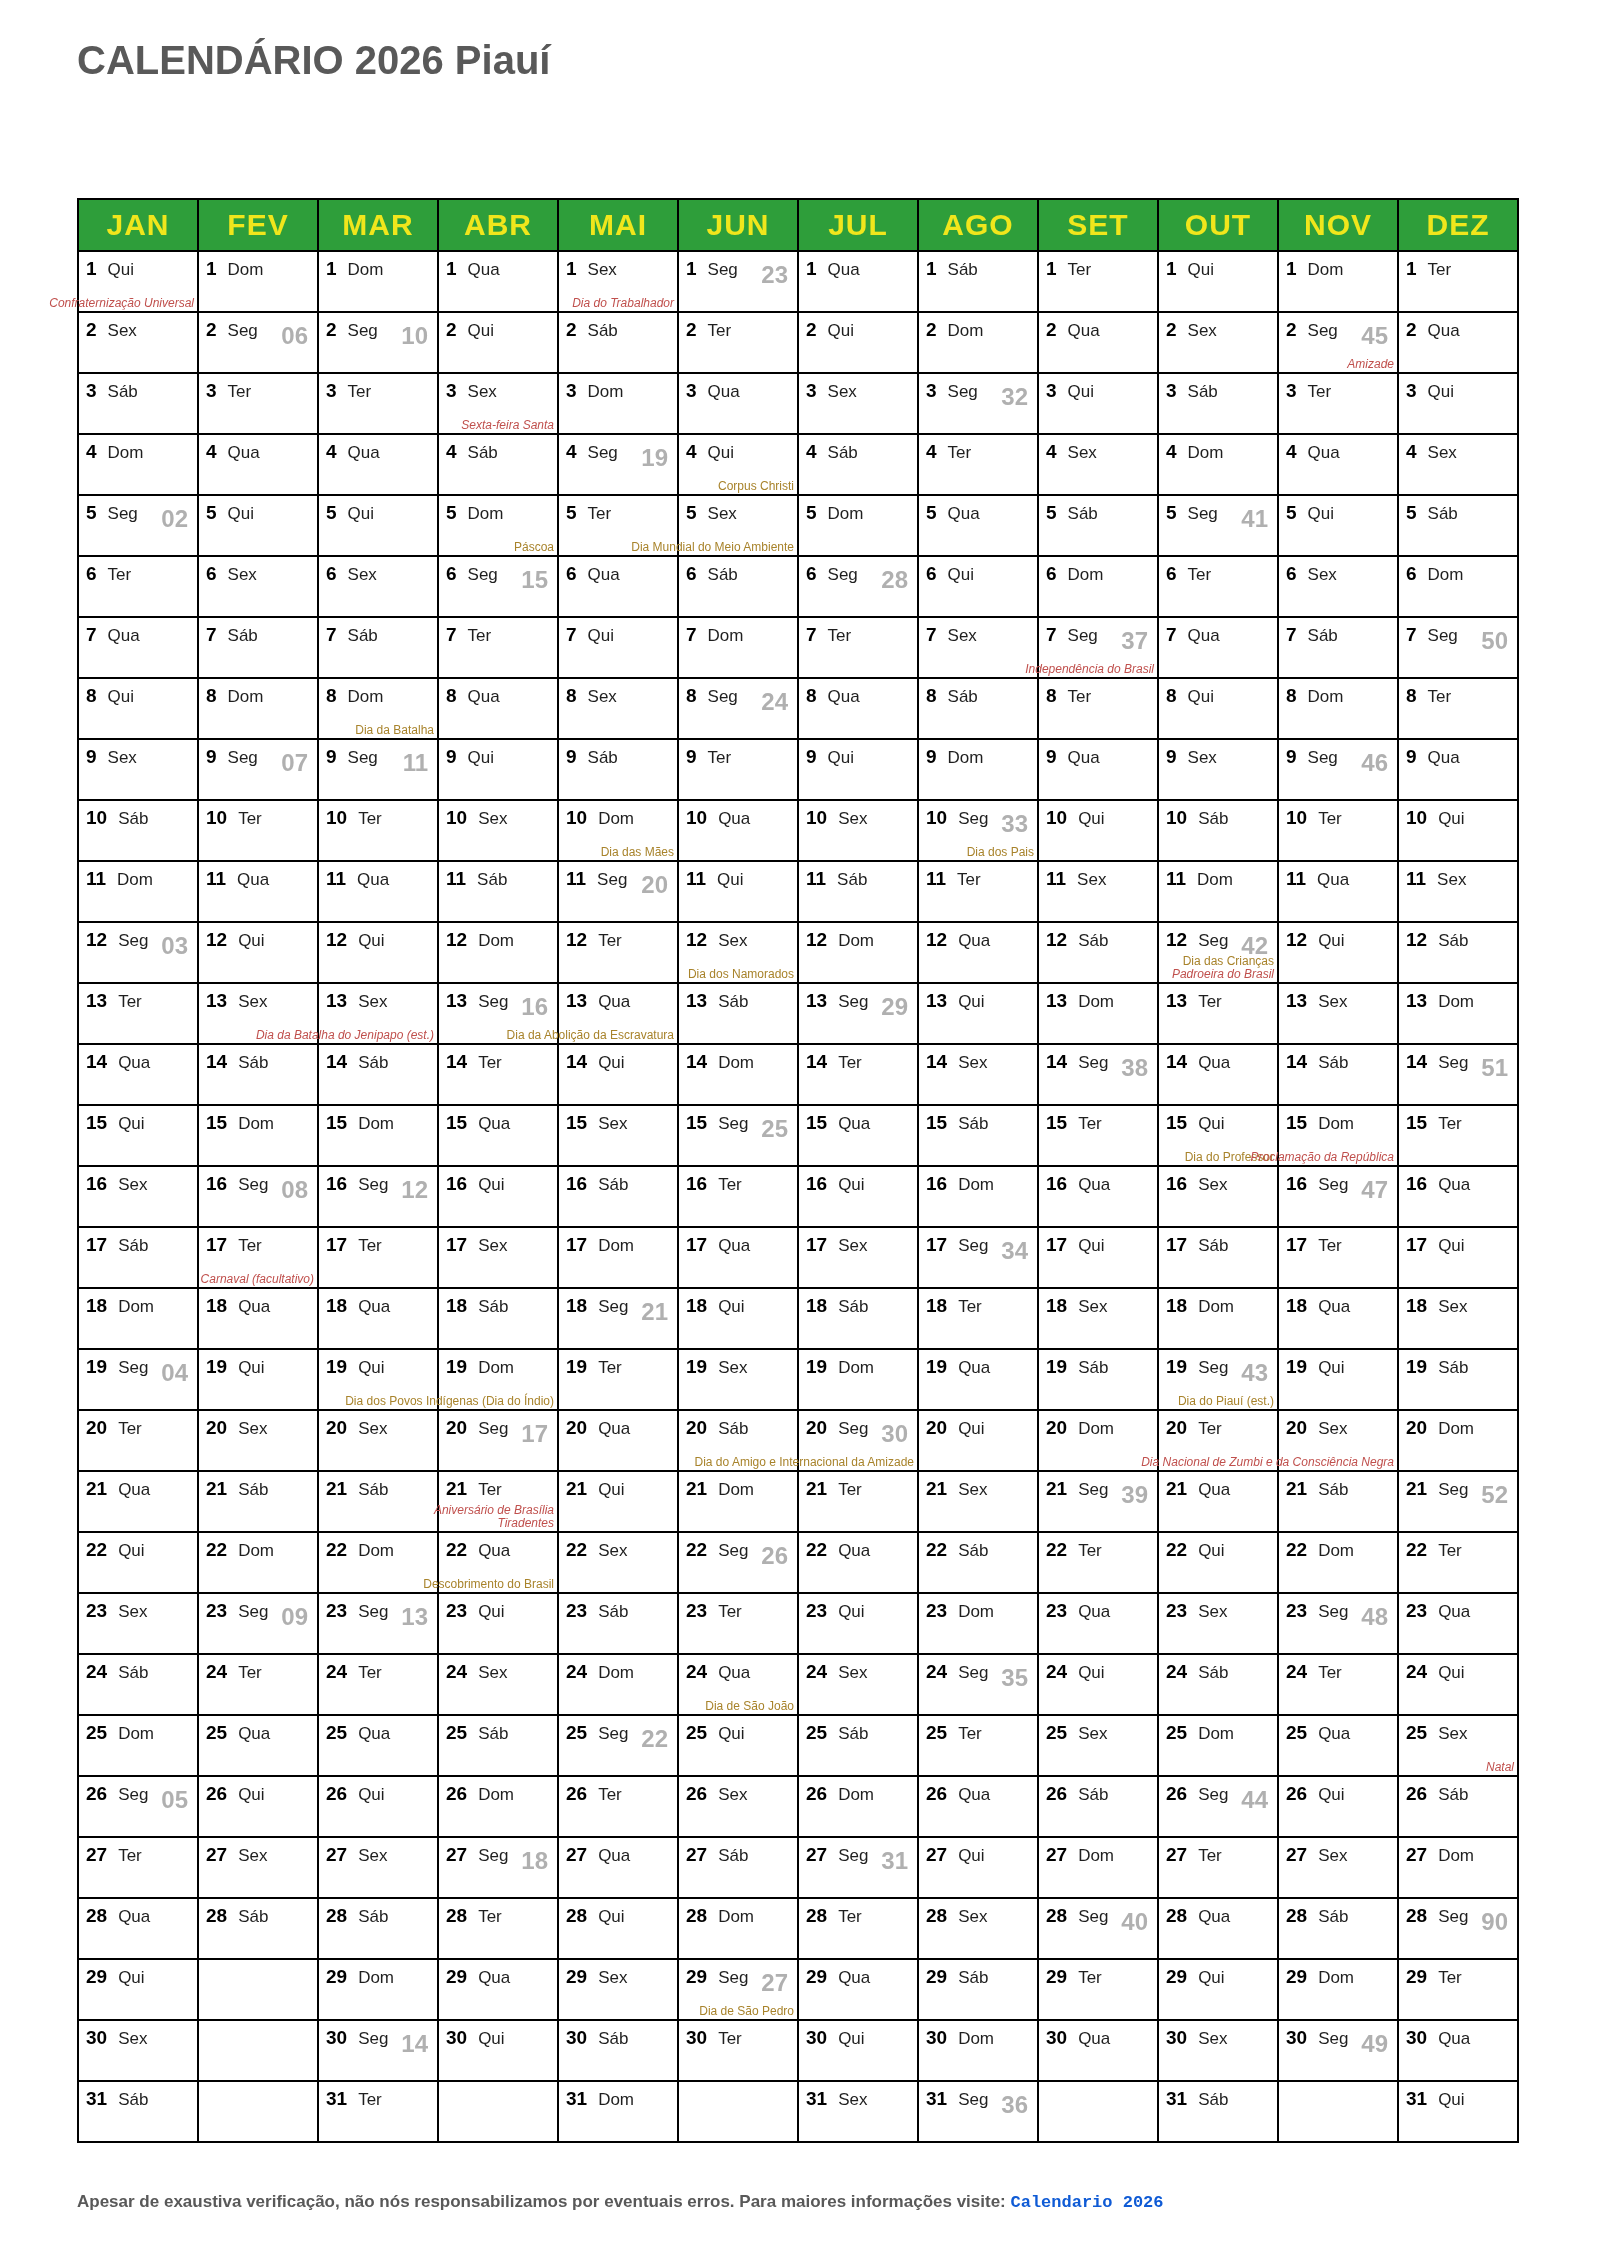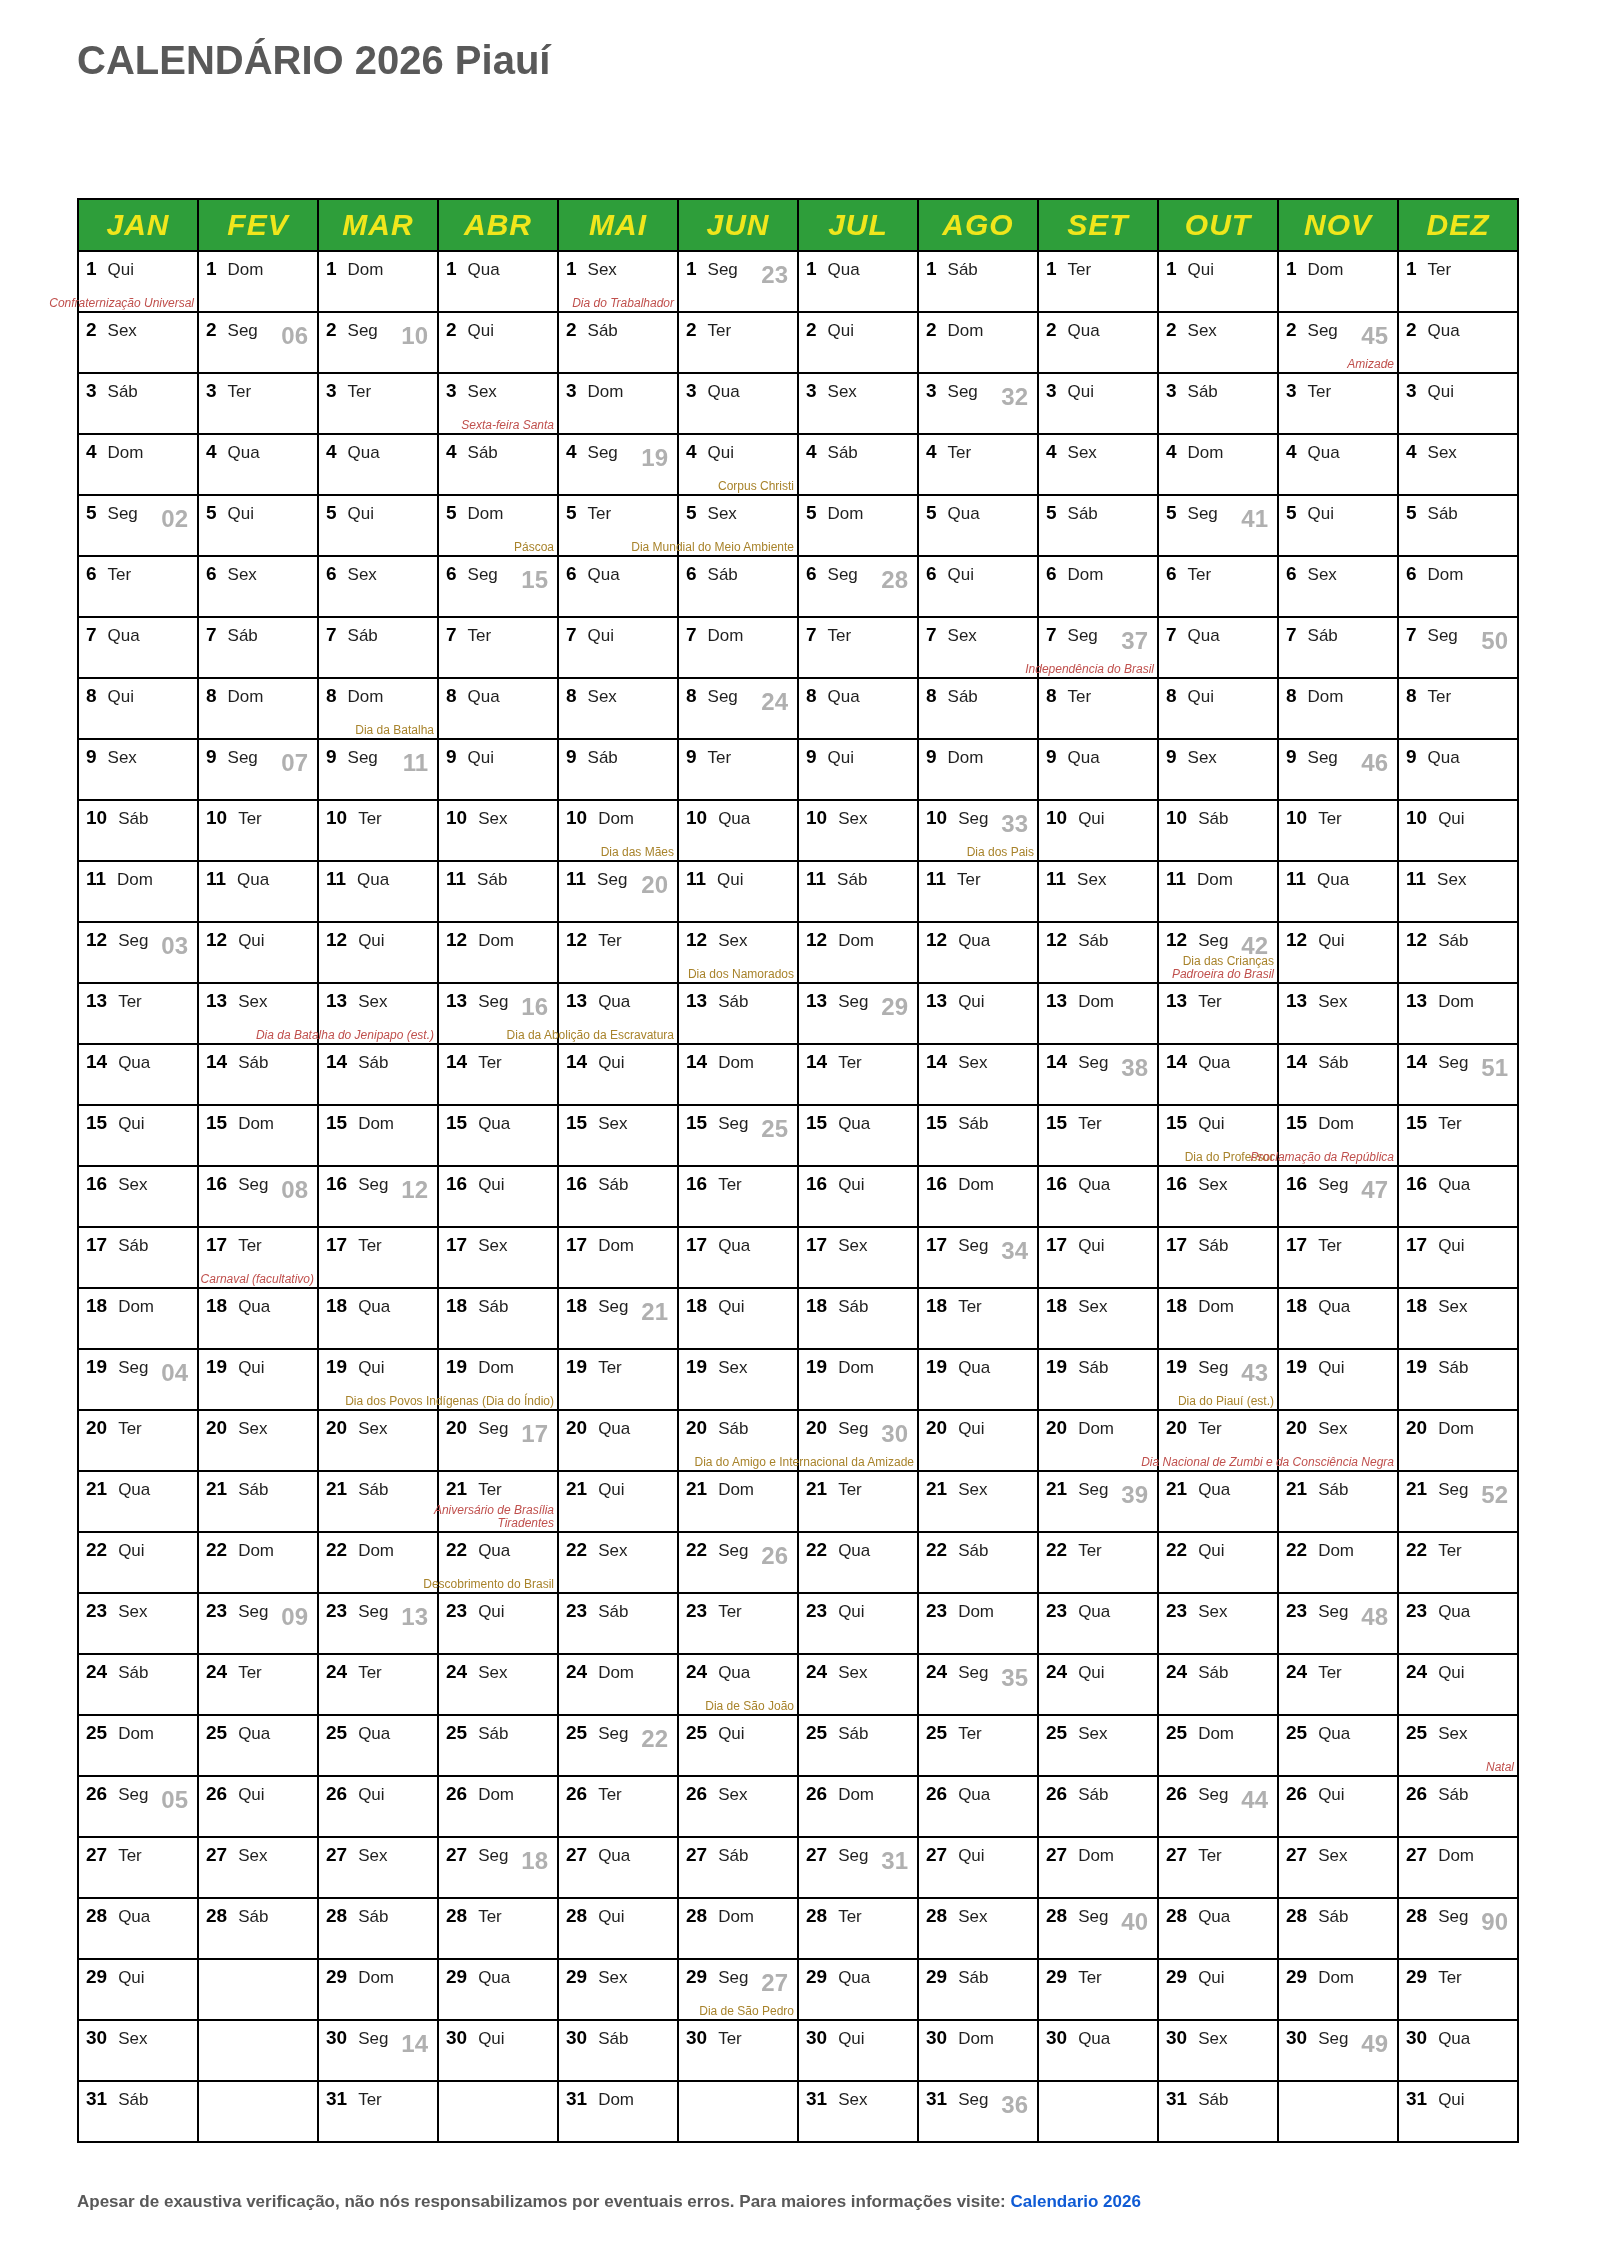--- a/index.html
+++ b/index.html
@@ -16,21 +16,21 @@
     position:absolute;left:77px;top:38px;margin:0;
     font-size:40px;font-weight:bold;color:var(--title);letter-spacing:0px;
   }
   table.cal{
     position:absolute;left:77px;top:198px;width:1442px;
     border-collapse:collapse;table-layout:fixed;
   }
   table.cal th{
     background:var(--header-bg);color:var(--header-text);
     border:2px solid #000;height:52px;width:120px;
-    font-size:30px;font-weight:bold;letter-spacing:1px;text-align:center;font-style:italic;
+    font-size:30px;font-weight:bold;letter-spacing:1px;text-align:center;
   }
   table.cal td{
     border:2px solid #000;height:61px;width:120px;
     padding:0;vertical-align:top;position:relative;background:#fff;
   }
   td.sat{background:var(--sat-bg);}
   td.sun{background:var(--sun-bg);}
   td.holiday{background:var(--holiday-bg);}
   td.obs{background:var(--obs-bg);margin-left:10px;}
   td.empty{background:#fff;}
@@ -44,21 +44,21 @@
   .labels{
     position:absolute;right:3px;bottom:1px;text-align:right;z-index:3;
   }
   .lab{white-space:nowrap;font-size:12px;line-height:13px;}
   .lab-h{color:var(--holiday-text);font-style:italic;}
   .lab-o{color:var(--obs-text);}
   .footer{
     position:absolute;left:77px;top:2192px;margin:0;
     font-size:17px;font-weight:bold;color:var(--title);
   }
-  .footer a{color:var(--link);text-decoration:none;font-weight:bold;}
+  .footer a{color:var(--link);text-decoration:none;font-weight:bold;font-family:Liberation Mono, monospace;}
 </style>
 </head>
 <body>
 
 <div class="page">
   <h1 class="page-title">CALENDÁRIO 2026 Piauí</h1>
 
   <table class="cal">
     <thead>
       <tr id="month-header-row">

